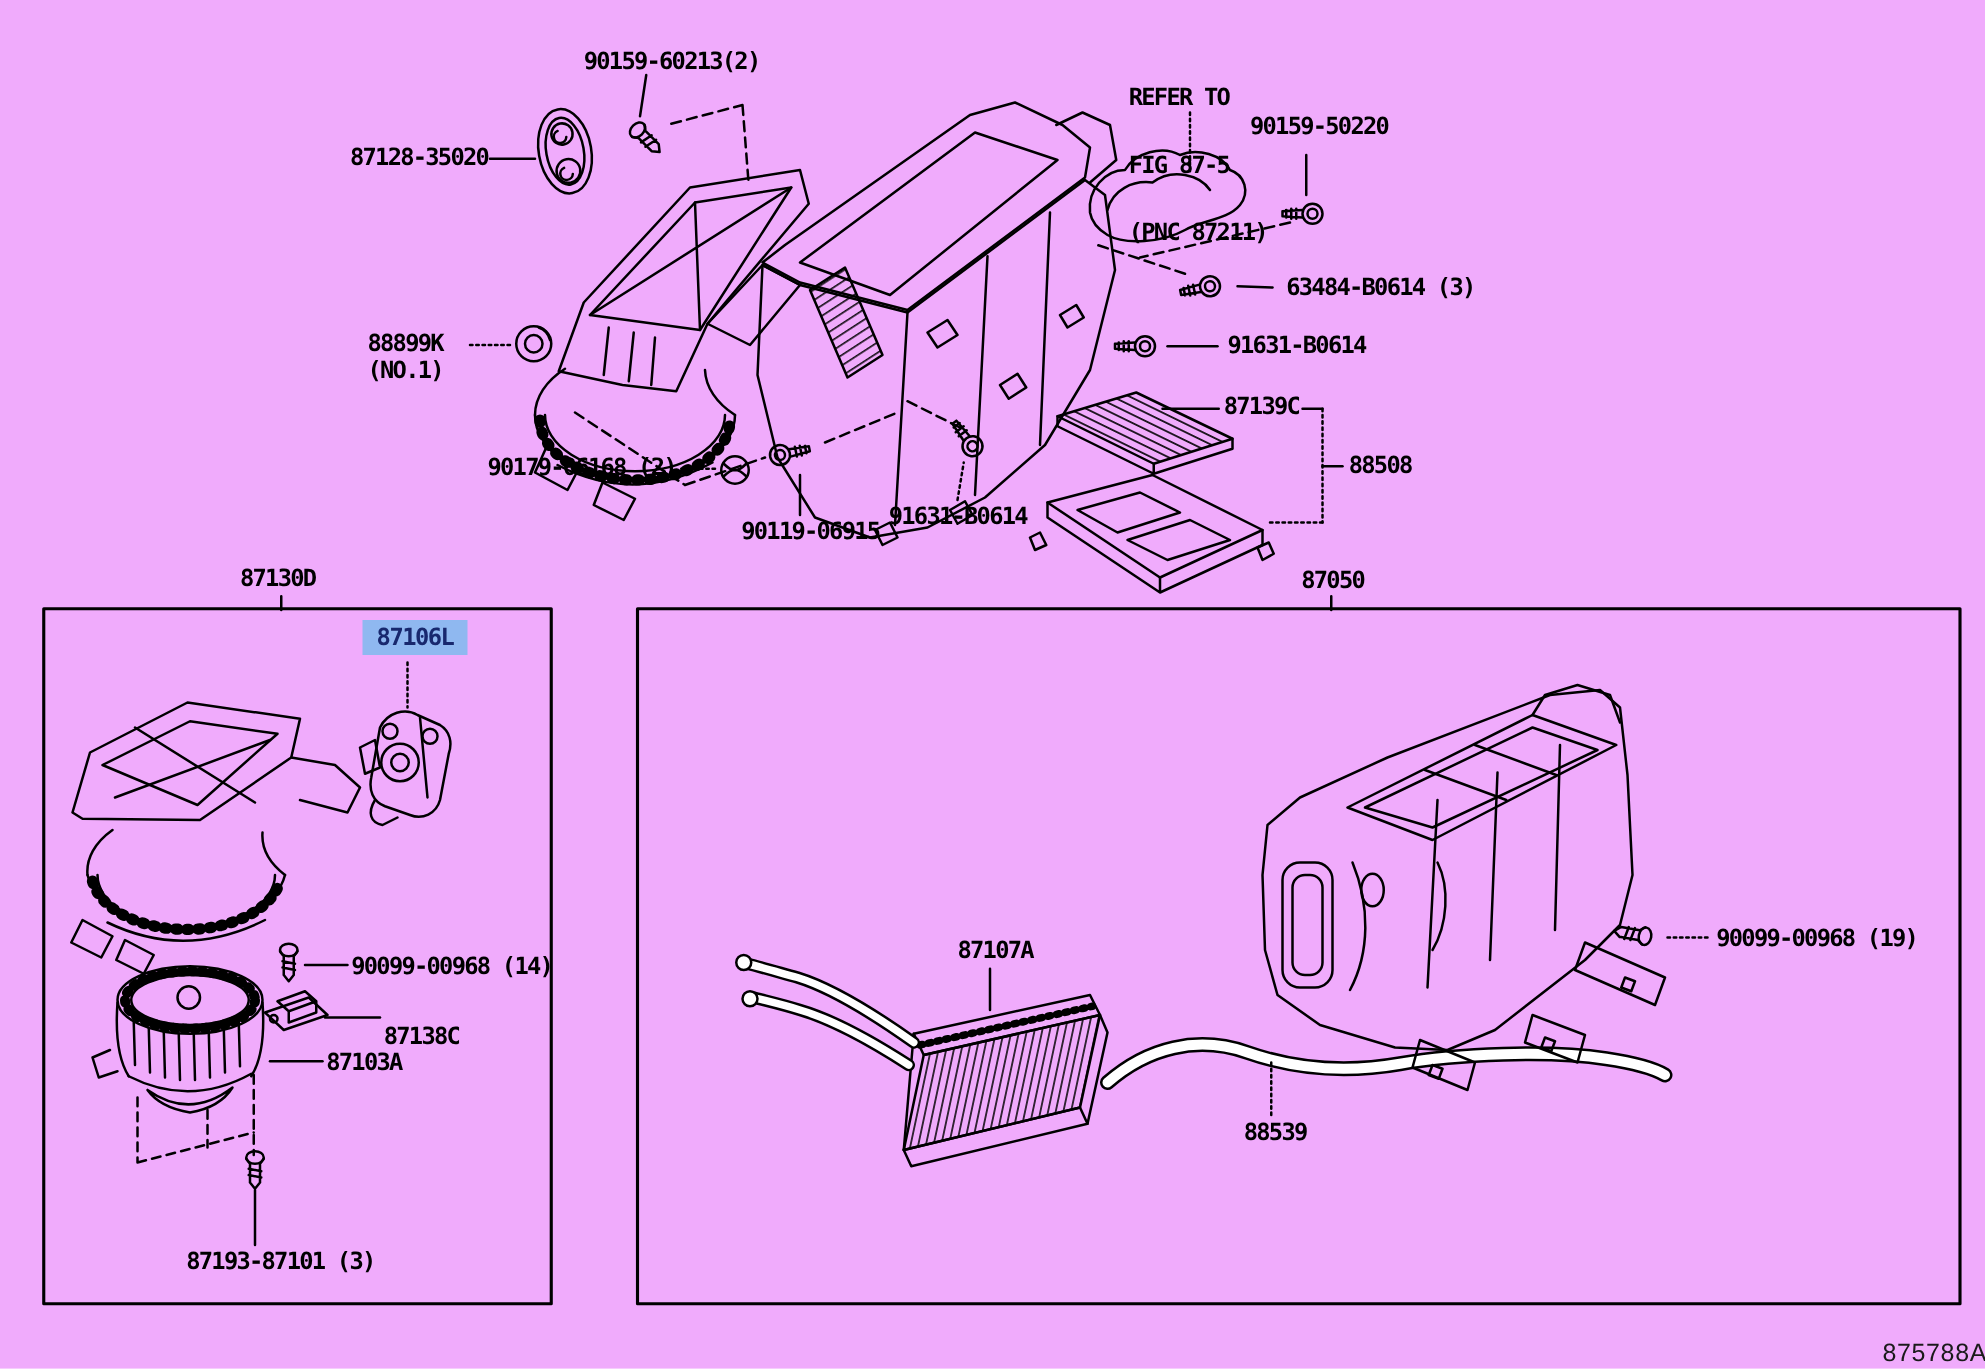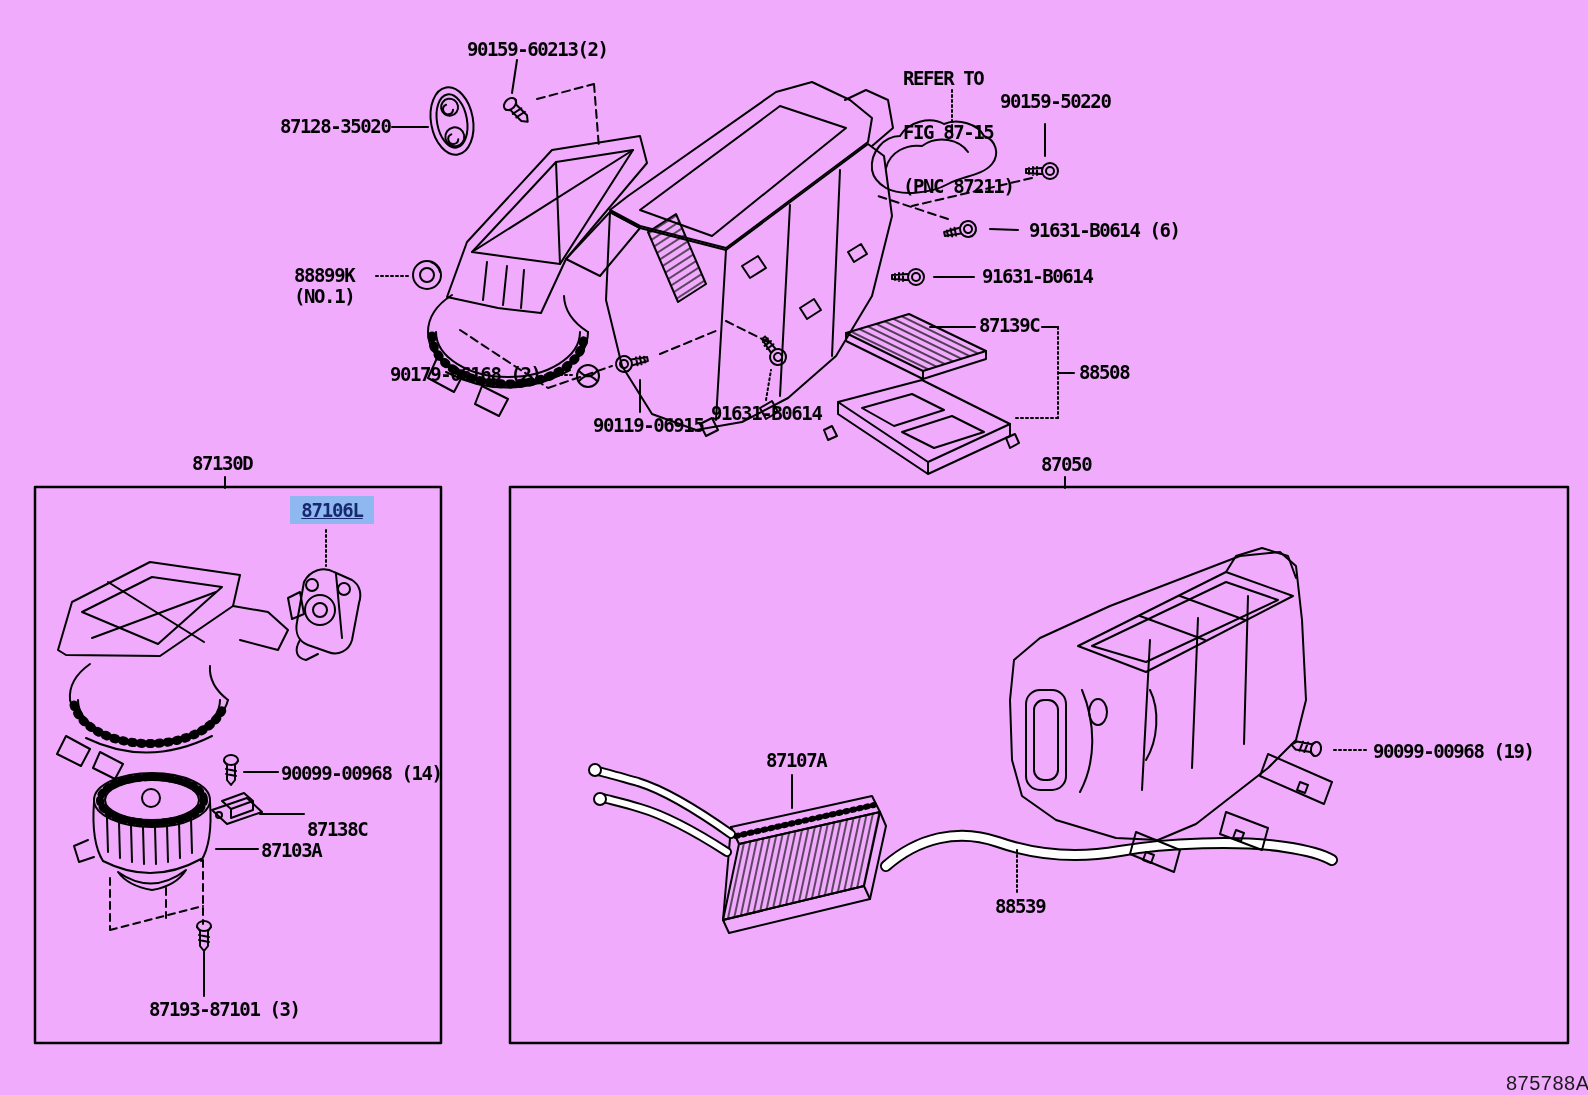--- a/index.html
+++ b/index.html
@@ -4,21 +4,21 @@
 <style>
   html,body{margin:0;padding:0;background:#ffffff;}
   #stage{position:relative;width:1588px;height:1095px;background:#f0abfc;overflow:hidden;
          font-family:"DejaVu Sans Mono",monospace;}
   #art{position:absolute;left:0;top:0;}
   .lbl{position:absolute;font-weight:bold;font-size:19px;line-height:19px;
        letter-spacing:-1.4px;white-space:pre;color:#000;}
   .note{line-height:18px;}
   .hl{position:absolute;left:290px;top:496px;width:84px;height:28px;
       background:#8FB8F0;color:#18286E;display:flex;align-items:center;justify-content:center;
-      font-weight:bold;font-size:19px;letter-spacing:-1.2px;text-decoration:underline;}
+      font-weight:bold;font-size:19px;letter-spacing:-1.2px;}
   .sig{position:absolute;left:1506px;top:1072px;font-family:"Liberation Sans",sans-serif;
        font-size:20px;letter-spacing:0.5px;color:#1a1a1a;font-weight:normal;}
   svg *{vector-effect:none;}
 </style>
 </head>
 <body>
 
 <div id="stage">
 
   <svg id="art" width="1588" height="1095" viewBox="0 0 1588 1095">
@@ -228,26 +228,26 @@
         <path d="M1334,750 L1369,750" stroke-dasharray="2 3"></path>
       </g>
     </g>
   </svg>
 
   <div class="lbl" style="left:467px;top:40px">90159-60213(2)</div>
   <div class="lbl" style="left:280px;top:117px">87128-35020</div>
 
   <div class="lbl note" style="left:903px;top:33px">
     <div>REFER TO</div>
-    <div>FIG 87-15</div>
+    <div>FIG 87-5</div>
     <div>(PNC 87211)</div>
   </div>
 
   <div class="lbl" style="left:1000px;top:92px">90159-50220</div>
-  <div class="lbl" style="left:1029px;top:221px">91631-B0614 (6)</div>
+  <div class="lbl" style="left:1029px;top:221px">63484-B0614 (3)</div>
   <div class="lbl" style="left:982px;top:267px">91631-B0614</div>
 
   <div class="lbl" style="left:294px;top:266px">88899K</div>
   <div class="lbl" style="left:294px;top:287px">(NO.1)</div>
 
   <div class="lbl" style="left:390px;top:365px">90179-06168 (2)</div>
   <div class="lbl" style="left:593px;top:416px">90119-06915</div>
   <div class="lbl" style="left:711px;top:404px">91631-B0614</div>
   <div class="lbl" style="left:979px;top:316px">87139C</div>
   <div class="lbl" style="left:1079px;top:363px">88508</div>

